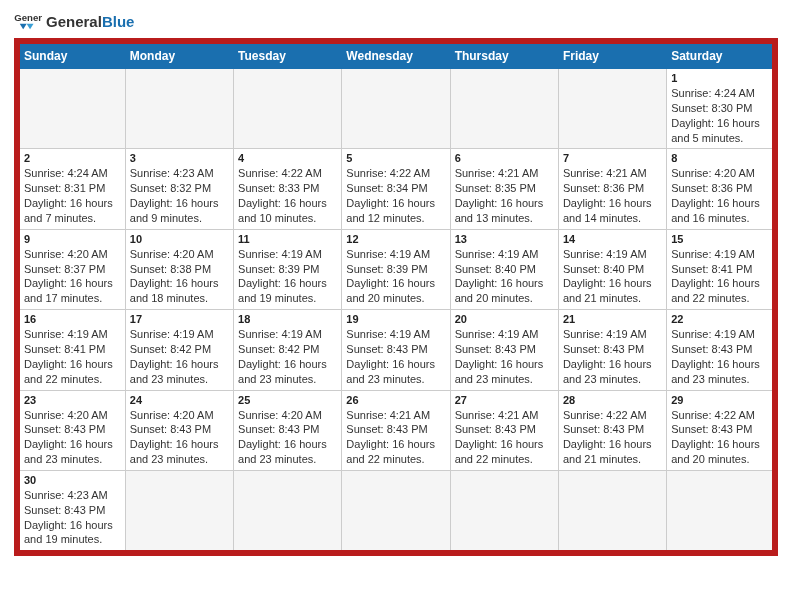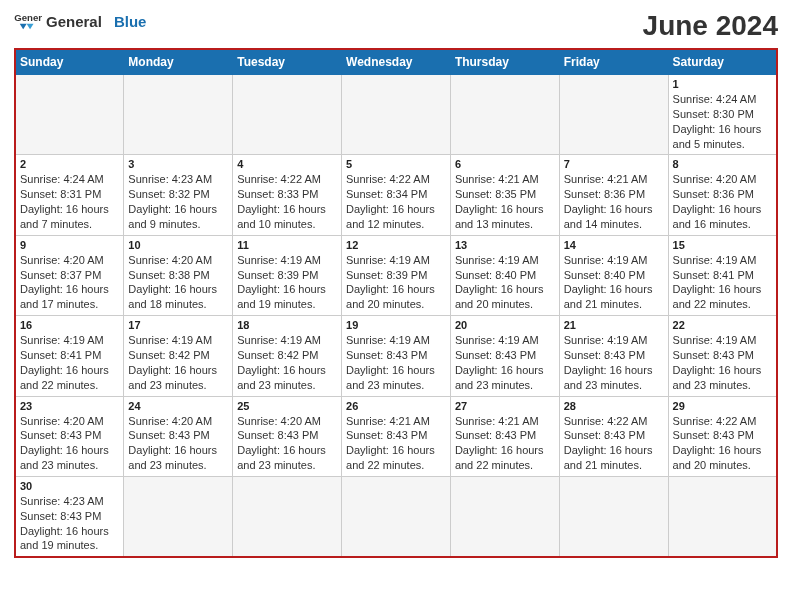--- a/index.html
+++ b/index.html
@@ -37,21 +37,21 @@
       font-weight: bold;
       color: #333;
     }
     .subtitle {
       font-size: 13px;
       color: #555;
     }
     .calendar {
       width: 100%;
       border-collapse: collapse;
-      border: 2px solid #b91c1c;
+      border: 6px solid #b91c1c;
     }
     .calendar th {
       background: #1a6faf;
       color: #fff;
       font-size: 12px;
       font-weight: bold;
       padding: 5px 4px;
       text-align: left;
       border: 1px solid #1a6faf;
     }
@@ -90,26 +90,25 @@
 <div class="page">
   <div class="header">
     <div class="logo">
       <svg class="logo-icon" viewBox="0 0 40 32">
         <text x="0" y="16" font-size="14" font-weight="bold" fill="#333" font-family="Arial">General</text>
         <polygon points="8,20 18,20 13,28" fill="#1a6faf"></polygon>
         <polygon points="18,20 28,20 23,28" fill="#3a9fd5"></polygon>
       </svg>
       <div>
         <div style="font-size:15px;font-weight:bold;color:#333;line-height:1;">
-          <span style="color:#333;">General</span><span style="color:#1a6faf;padding-left:12px;">Blue</span>
+          <span style="color:#333;">General</span><span style="color:#1a6faf;">Blue</span>
         </div>
       </div>
     </div>
     <div class="title-area">
-      <div class="month-title">June 2024</div>
     </div>
   </div>
 
   <table class="calendar">
     <thead>
       <tr>
 
       <th>Sunday</th>
           <th>Monday</th>
           <th>Tuesday</th>

